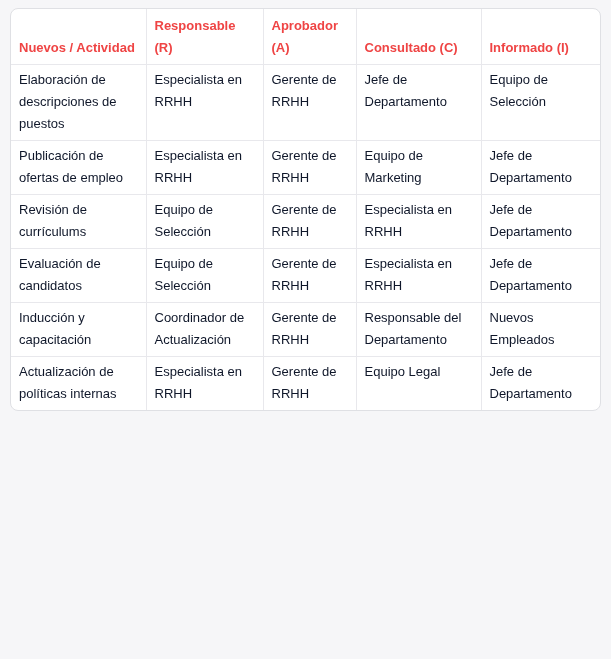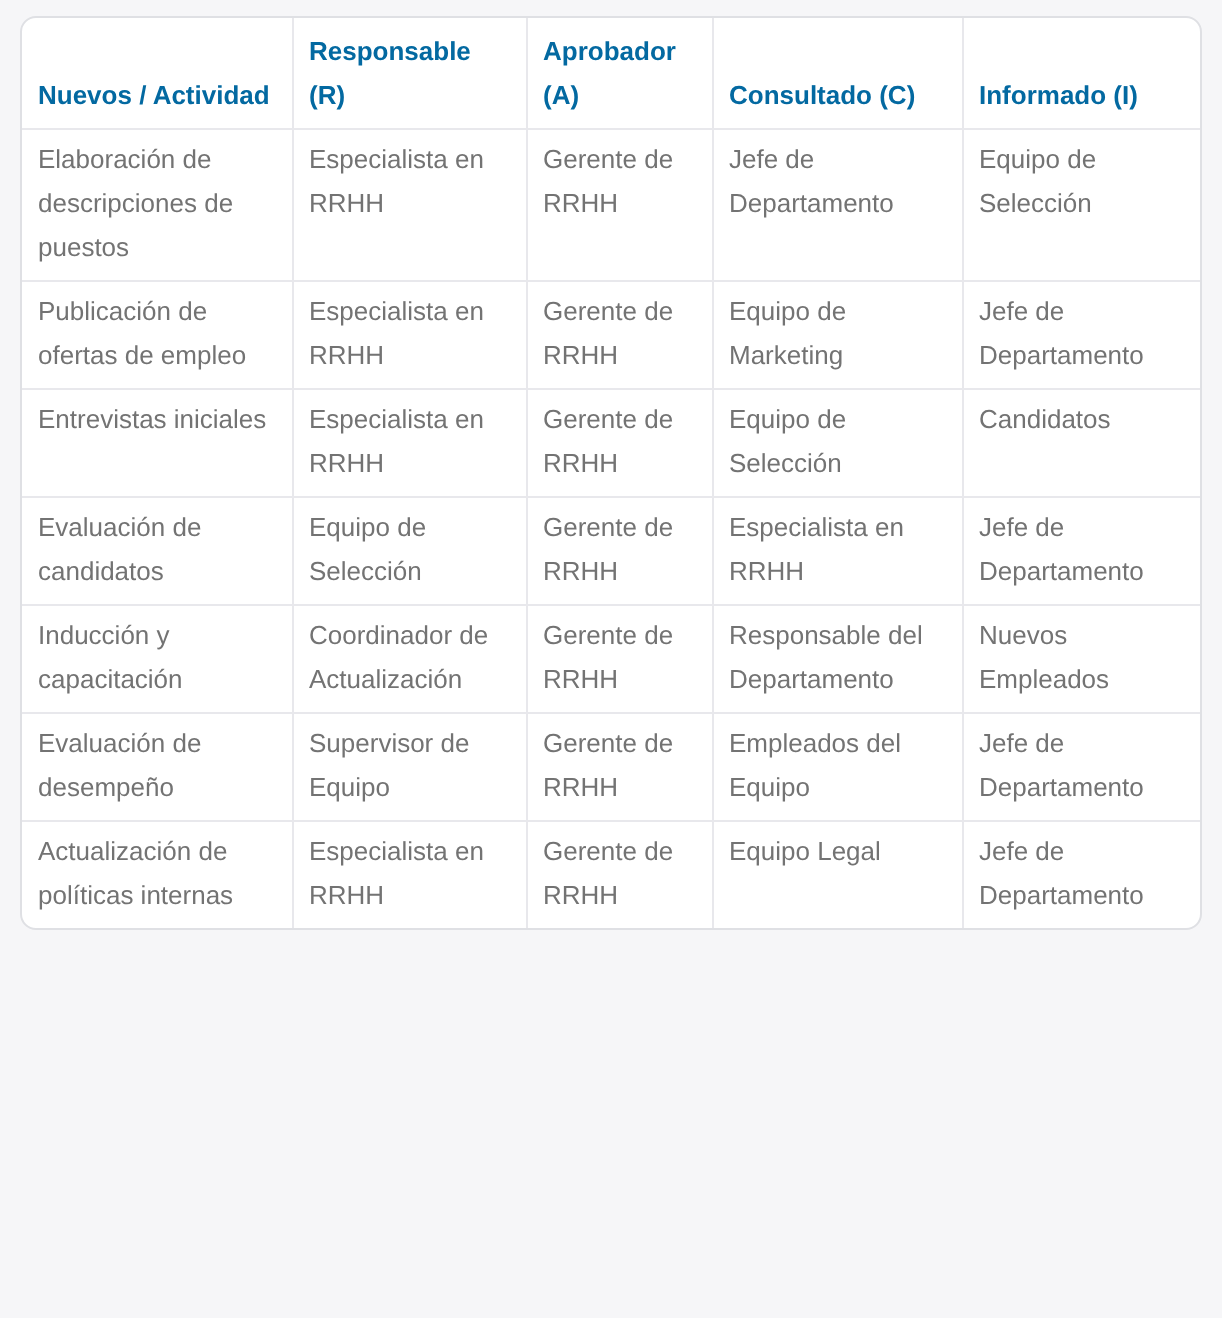--- a/index.html
+++ b/index.html
@@ -38,26 +38,26 @@
     overflow-wrap: break-word;
   }
   table.raci th:first-child,
   table.raci td:first-child {
     border-left: none;
   }
   table.raci thead th {
     border-top: none;
     vertical-align: bottom;
     font-weight: 700;
-    color: #0369a1;
+    color: #ef4444;
     padding-top: 6px;
   }
   table.raci tbody td {
     vertical-align: top;
-    color: #737373;
+    color: #0f172a;
     font-weight: 400;
   }
 </style>
 </head>
 <body>
 
 <div class="page">
   <div class="table-wrap">
     <table class="raci">
       <colgroup>
@@ -85,48 +85,41 @@
             <td>Equipo de Selección</td>
           </tr>
           <tr>
             <td>Publicación de ofertas de empleo</td>
             <td>Especialista en RRHH</td>
             <td>Gerente de RRHH</td>
             <td>Equipo de Marketing</td>
             <td>Jefe de Departamento</td>
           </tr>
           <tr>
-            <td>Entrevistas iniciales</td>
+            <td>Revisión de currículums</td>
+            <td>Equipo de Selección</td>
+            <td>Gerente de RRHH</td>
             <td>Especialista en RRHH</td>
-            <td>Gerente de RRHH</td>
-            <td>Equipo de Selección</td>
-            <td>Candidatos</td>
+            <td>Jefe de Departamento</td>
           </tr>
           <tr>
             <td>Evaluación de candidatos</td>
             <td>Equipo de Selección</td>
             <td>Gerente de RRHH</td>
             <td>Especialista en RRHH</td>
             <td>Jefe de Departamento</td>
           </tr>
           <tr>
             <td>Inducción y capacitación</td>
             <td>Coordinador de Actualización</td>
             <td>Gerente de RRHH</td>
             <td>Responsable del Departamento</td>
             <td>Nuevos Empleados</td>
           </tr>
           <tr>
-            <td>Evaluación de desempeño</td>
-            <td>Supervisor de Equipo</td>
-            <td>Gerente de RRHH</td>
-            <td>Empleados del Equipo</td>
-            <td>Jefe de Departamento</td>
-          </tr>
-          <tr>
             <td>Actualización de políticas internas</td>
             <td>Especialista en RRHH</td>
             <td>Gerente de RRHH</td>
             <td>Equipo Legal</td>
             <td>Jefe de Departamento</td>
           </tr>
         </tbody>
     </table>
   </div>
 </div>

